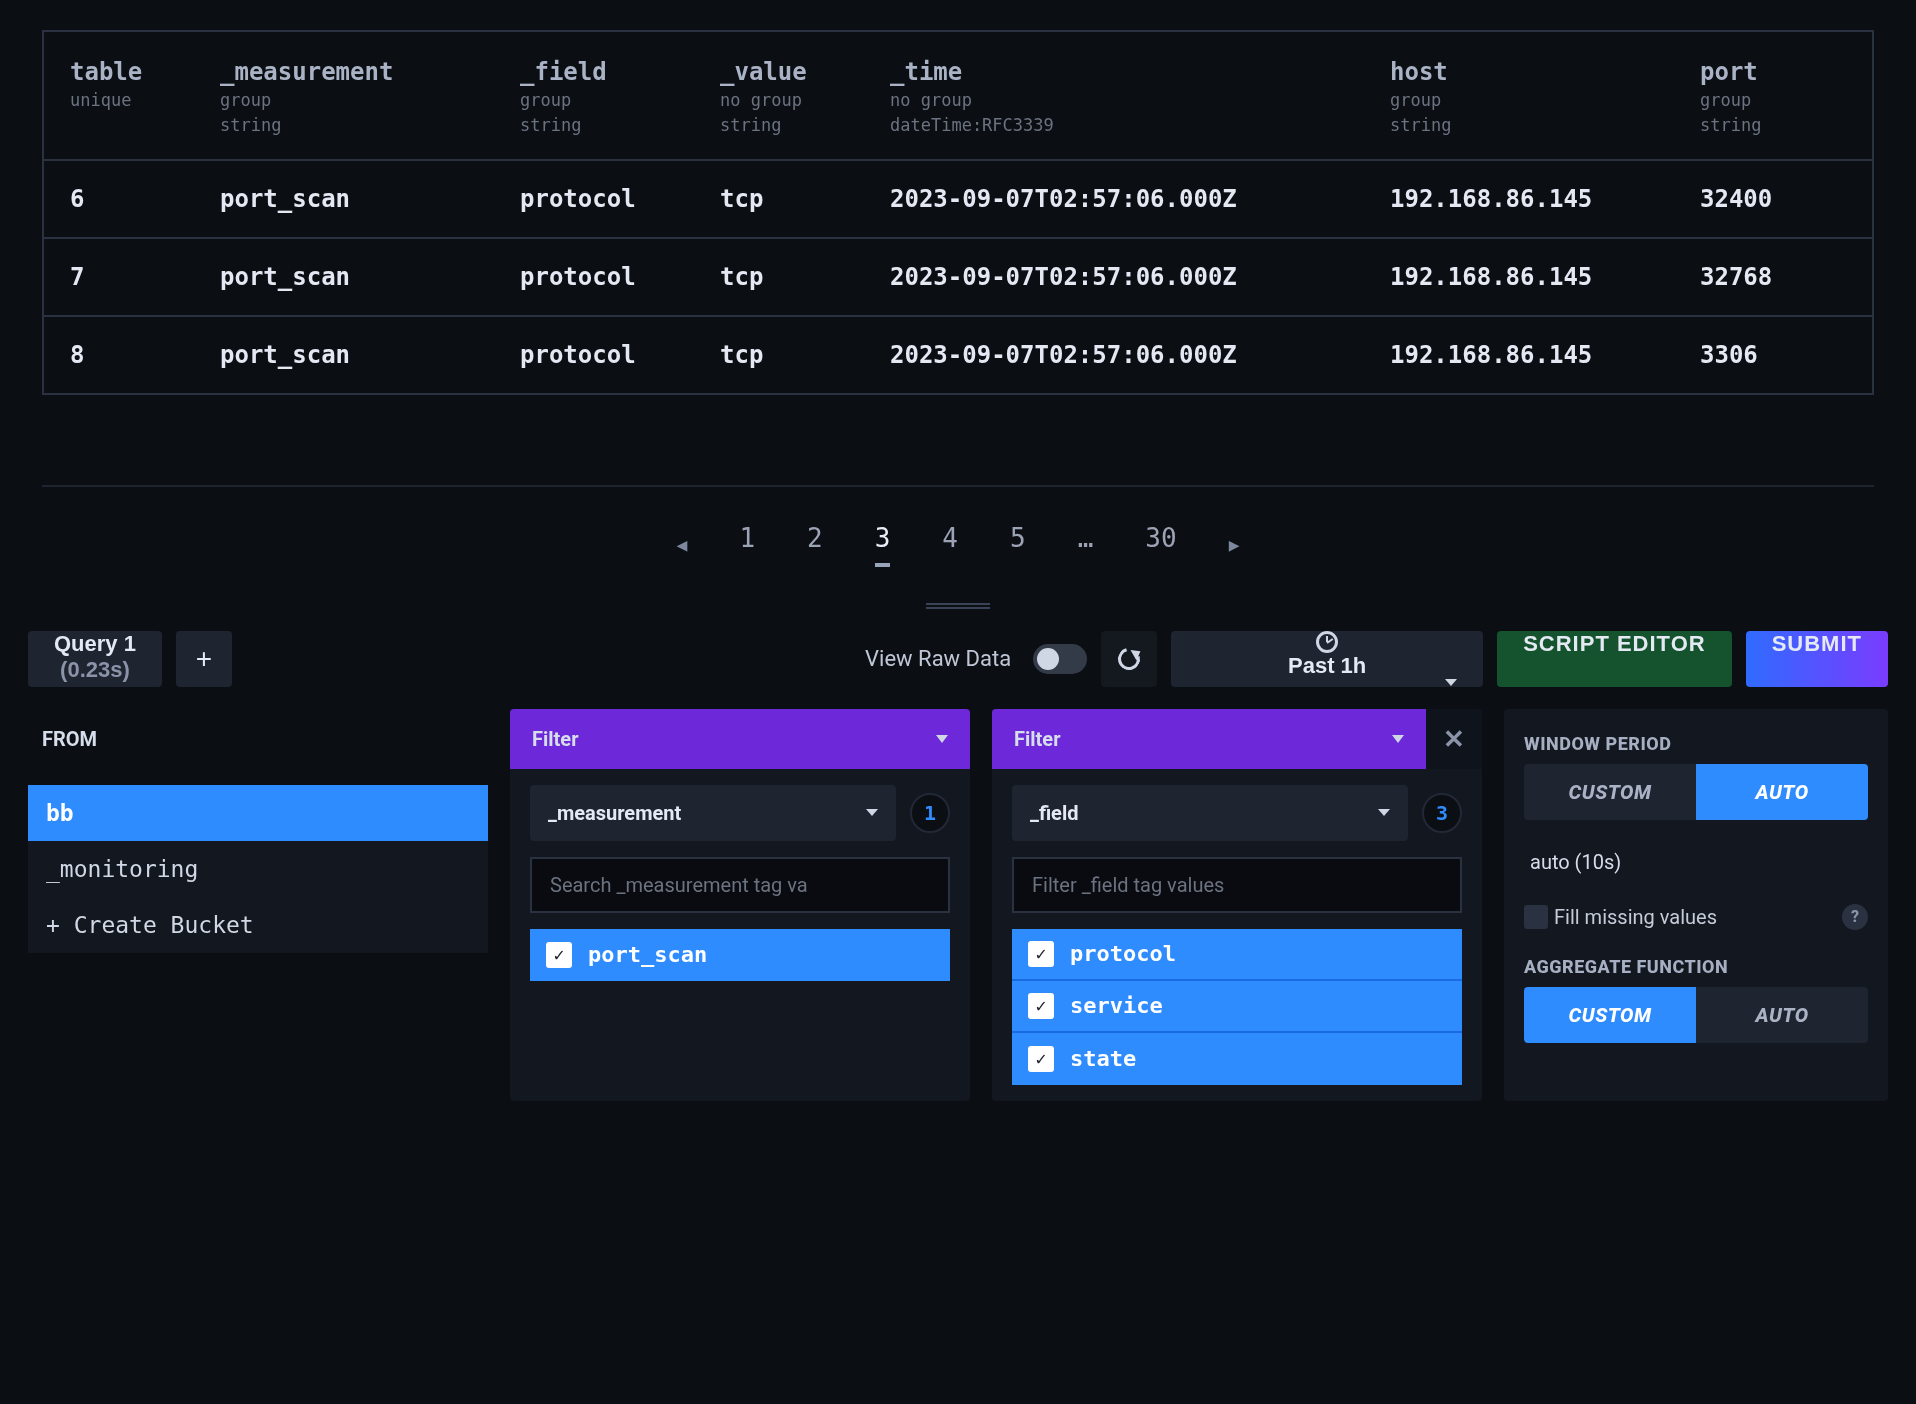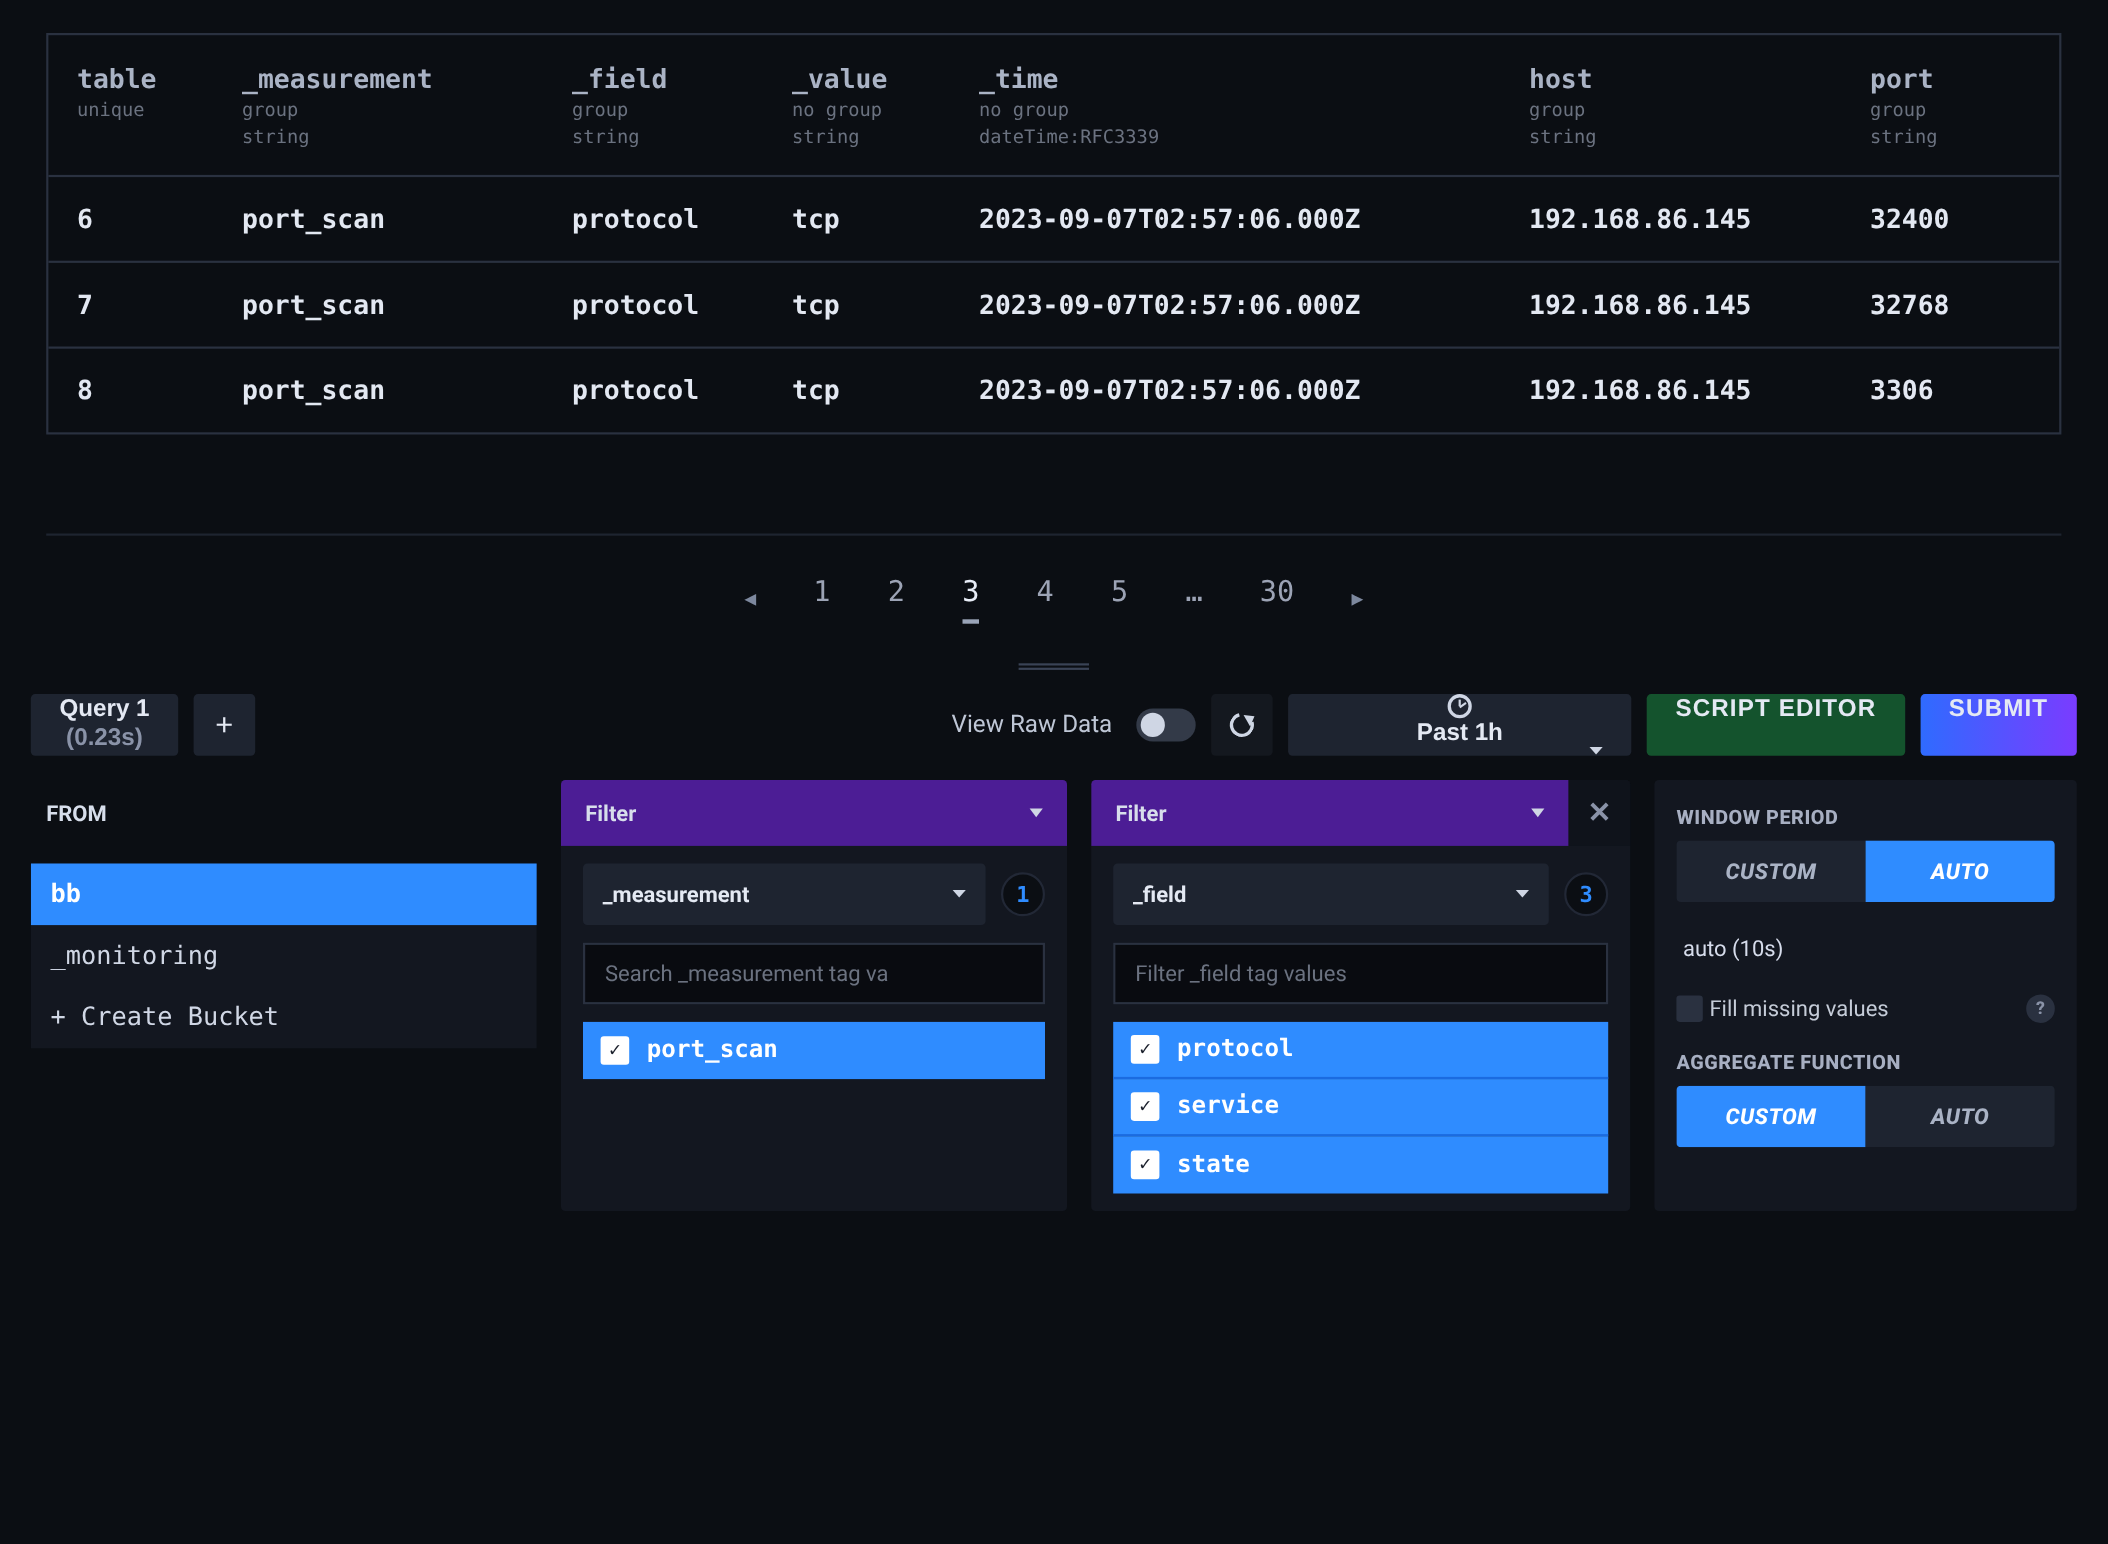--- a/index.html
+++ b/index.html
@@ -95,21 +95,21 @@
 
 
 .builder {
   display:grid;
   grid-template-columns: 460px 460px 490px 1fr;
   gap:22px;
   padding: 0 28px 20px 28px;
 }
 .panel { background:#131720; border-radius:4px; padding:0; display:flex; flex-direction:column; overflow:hidden; }
 .panel-header {
-  background:#4c1d95; height:60px; padding:0 22px;
+  background:#6d28d9; height:60px; padding:0 22px;
   display:flex; align-items:center; justify-content:space-between;
   font-size:20px; font-weight:700; color:#d7deeb;
 }
 .panel-header .caret { border-left:6px solid transparent;border-right:6px solid transparent;border-top:8px solid #cfd6e4; }
 .panel-body { padding: 16px 20px; display:flex; flex-direction:column; gap:16px; }
 .search {
   background:#090b10; border:2px solid #2a3140; height:56px;
   padding:0 18px; color:#6b7280; font-size:20px; display:flex; align-items:center;
 }
 .list { display:flex; flex-direction:column; }

